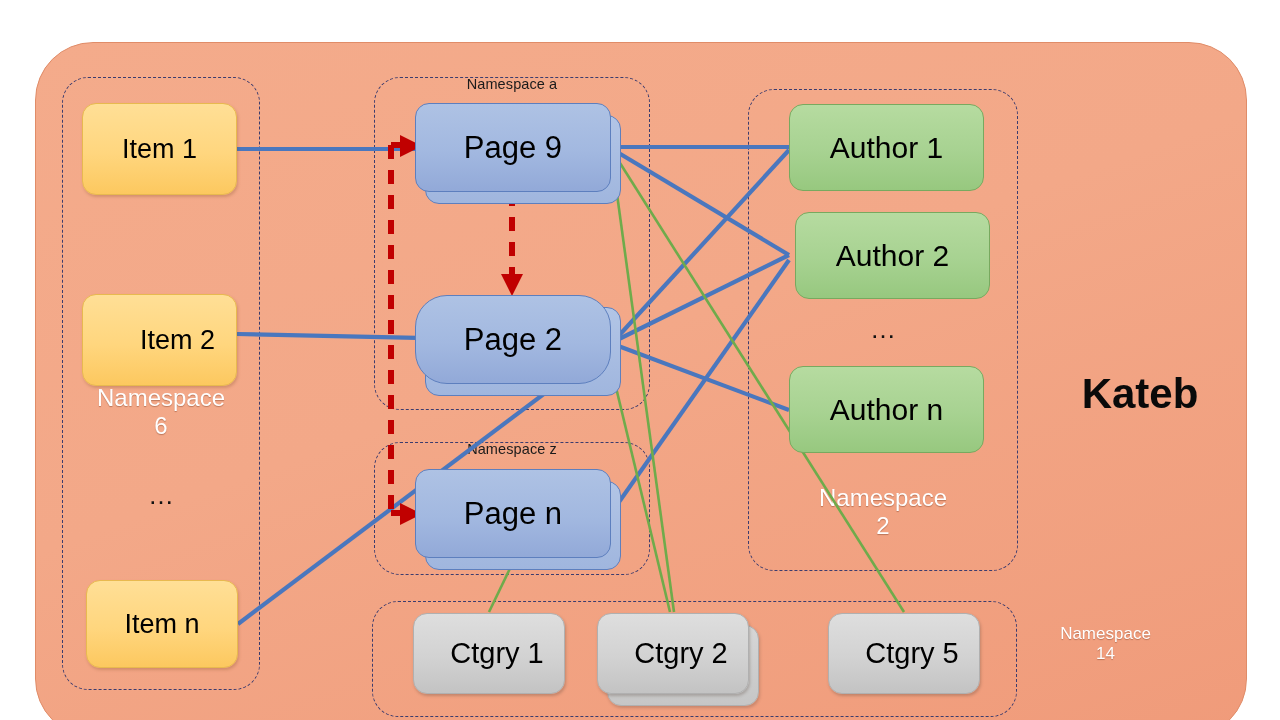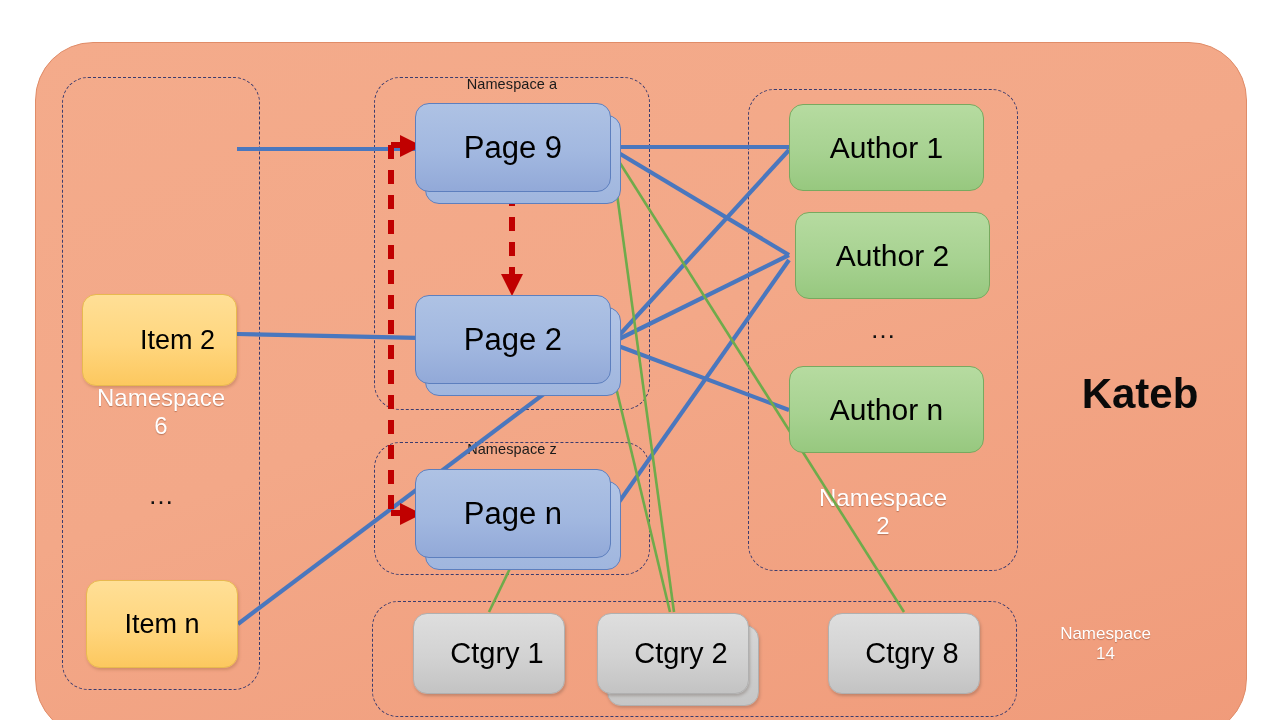--- a/index.html
+++ b/index.html
@@ -119,21 +119,21 @@
 
   
   #item-1{left:82px; top:71px; width:155px;height:92px;}
   #item-2{left:82px; top:262px;width:155px;height:92px;padding-left:36px;}
   #item-n{left:86px; top:548px;width:152px;height:88px;}
 
   
   #page-1-back{left:425px;top:83px; width:196px;height:89px;}
   #page-1     {left:415px;top:71px; width:196px;height:89px;}
   #page-2-back{left:425px;top:275px;width:196px;height:89px;}
-  #page-2     {left:415px;top:263px;width:196px;height:89px;}
+  #page-2     {left:415px;top:263px;width:196px;height:89px;border-radius:32px;}
   #page-n-back{left:425px;top:449px;width:196px;height:89px;}
   #page-n     {left:415px;top:437px;width:196px;height:89px;}
 
   
   #author-1{left:789px;top:72px; width:195px;height:87px;}
   #author-2{left:795px;top:180px;width:195px;height:87px;}
   #author-n{left:789px;top:334px;width:195px;height:87px;}
 
   
   #ctgry-1     {left:413px;top:581px;width:152px;height:81px;}
@@ -188,20 +188,23 @@
     <path class="lnk-red" d="M391,113 L391,481"></path>
     <path class="lnk-red" d="M391,113 L404,113"></path>
     <path class="lnk-red" d="M391,481 L404,481"></path>
     <path class="lnk-red" d="M512,160 L512,246"></path>
 
     <polygon points="400,103 422,114 400,125" fill="#c00000"></polygon>
     <polygon points="400,471 422,482 400,493" fill="#c00000"></polygon>
     <polygon points="501,242 523,242 512,264" fill="#c00000"></polygon>
   </svg>
 
+  <div class="node node-item" id="item-1">
+    <span class="cap">Item 1</span>
+  </div>
   <div class="node node-item" id="item-2">
     <span class="cap">Item 2</span>
   </div>
   <div class="node node-item" id="item-n">
     <span class="cap">Item n</span>
   </div>
 
   <div class="node node-page-back" id="page-1-back"></div>
   <div class="node node-page-front" id="page-1">
     <span class="cap">Page 9</span>
@@ -228,21 +231,21 @@
   </div>
 
   <div class="node node-ctgry-front" id="ctgry-1">
     <span class="cap">Ctgry 1</span>
   </div>
   <div class="node node-ctgry-back" id="ctgry-2-back"></div>
   <div class="node node-ctgry-front" id="ctgry-2">
     <span class="cap">Ctgry 2</span>
   </div>
   <div class="node node-ctgry-front" id="ctgry-3">
-    <span class="cap">Ctgry 8</span>
+    <span class="cap">Ctgry 5</span>
   </div>
 
   <div class="ns-label-white" id="lbl-ns6">
     <div>Namespace</div>
     <div>6</div>
   </div>
 
   <div class="ns-label-white" id="lbl-ns2">
     <div>Namespace</div>
     <div>2</div>

